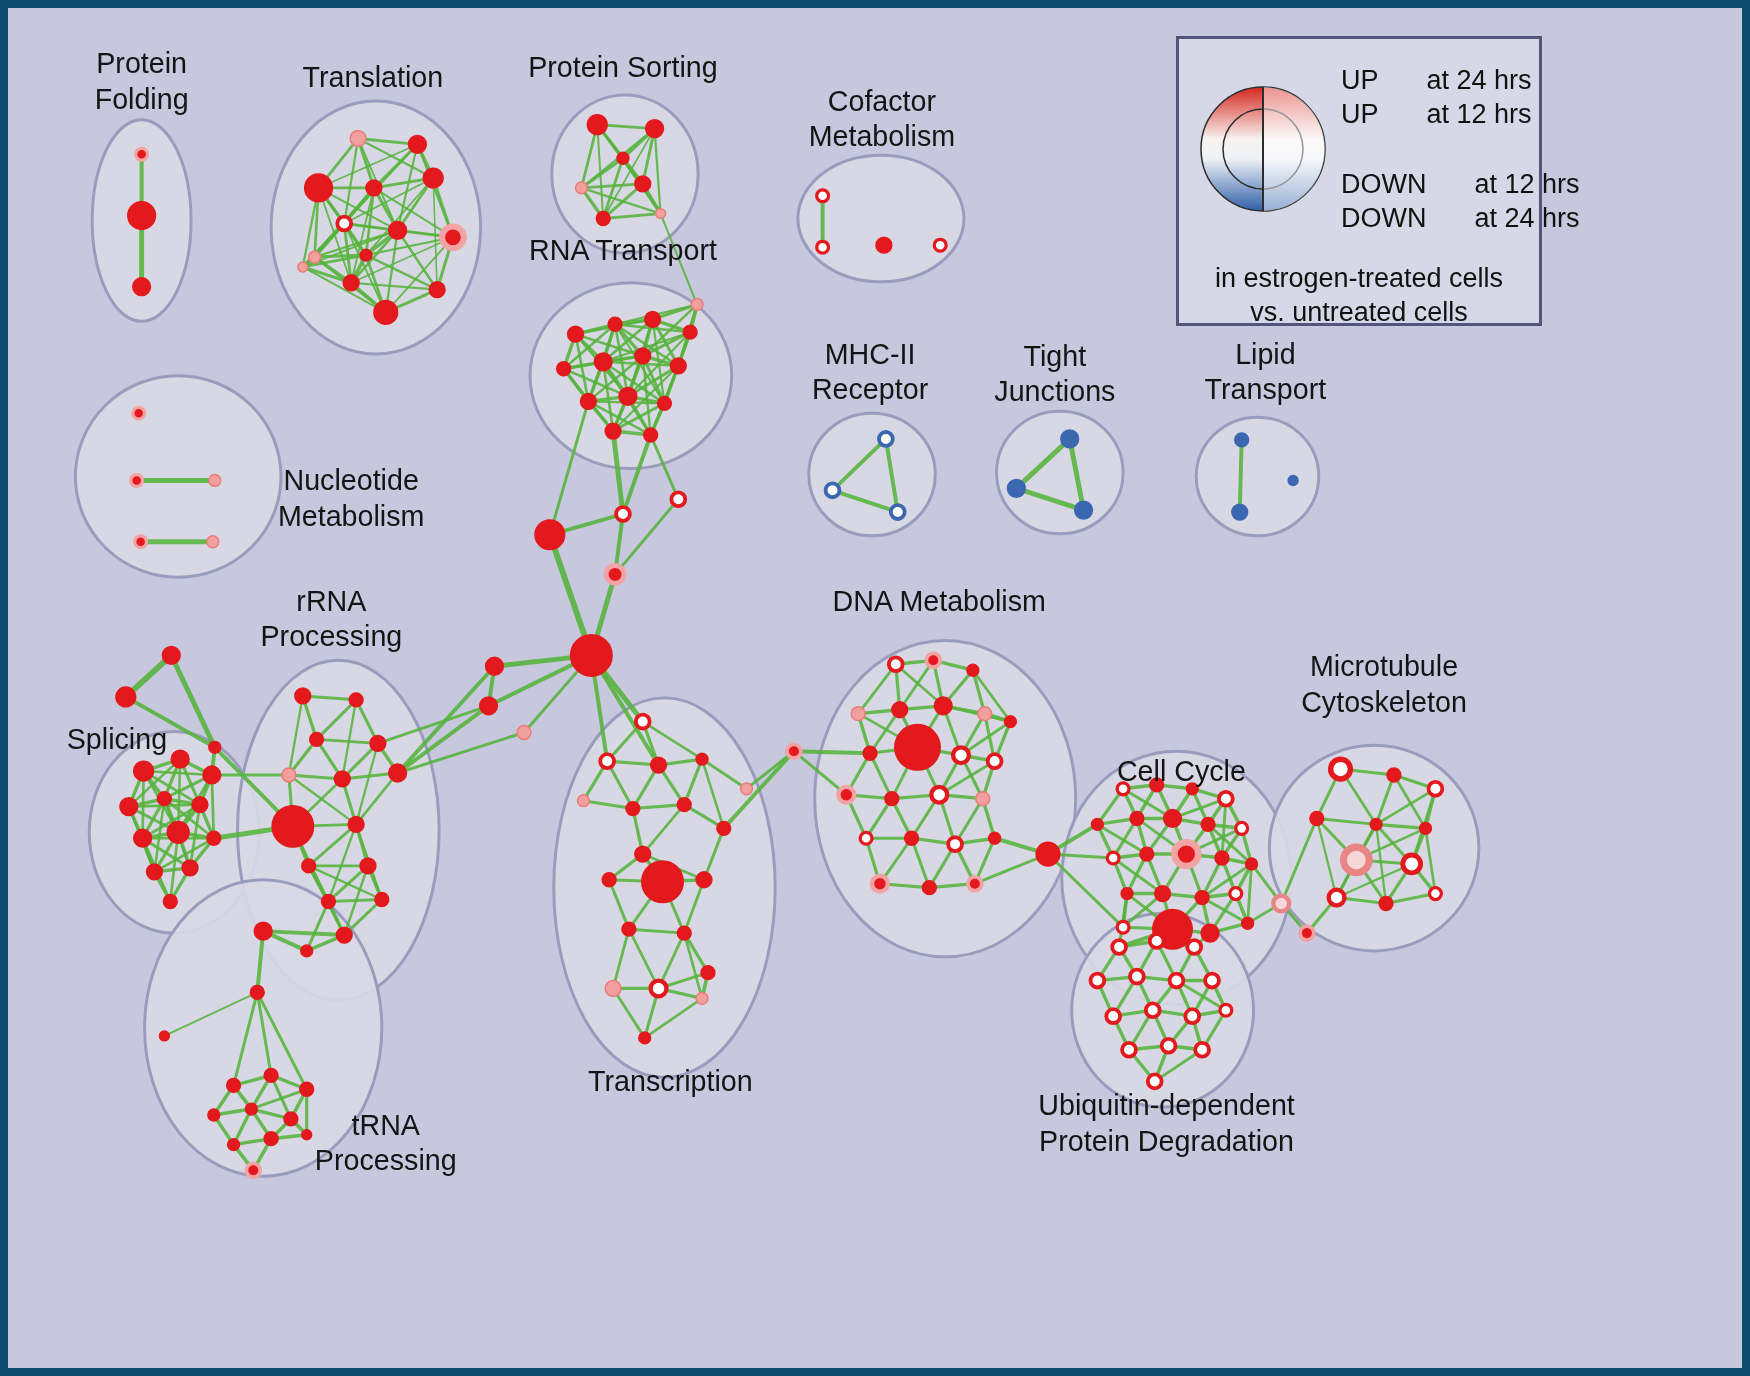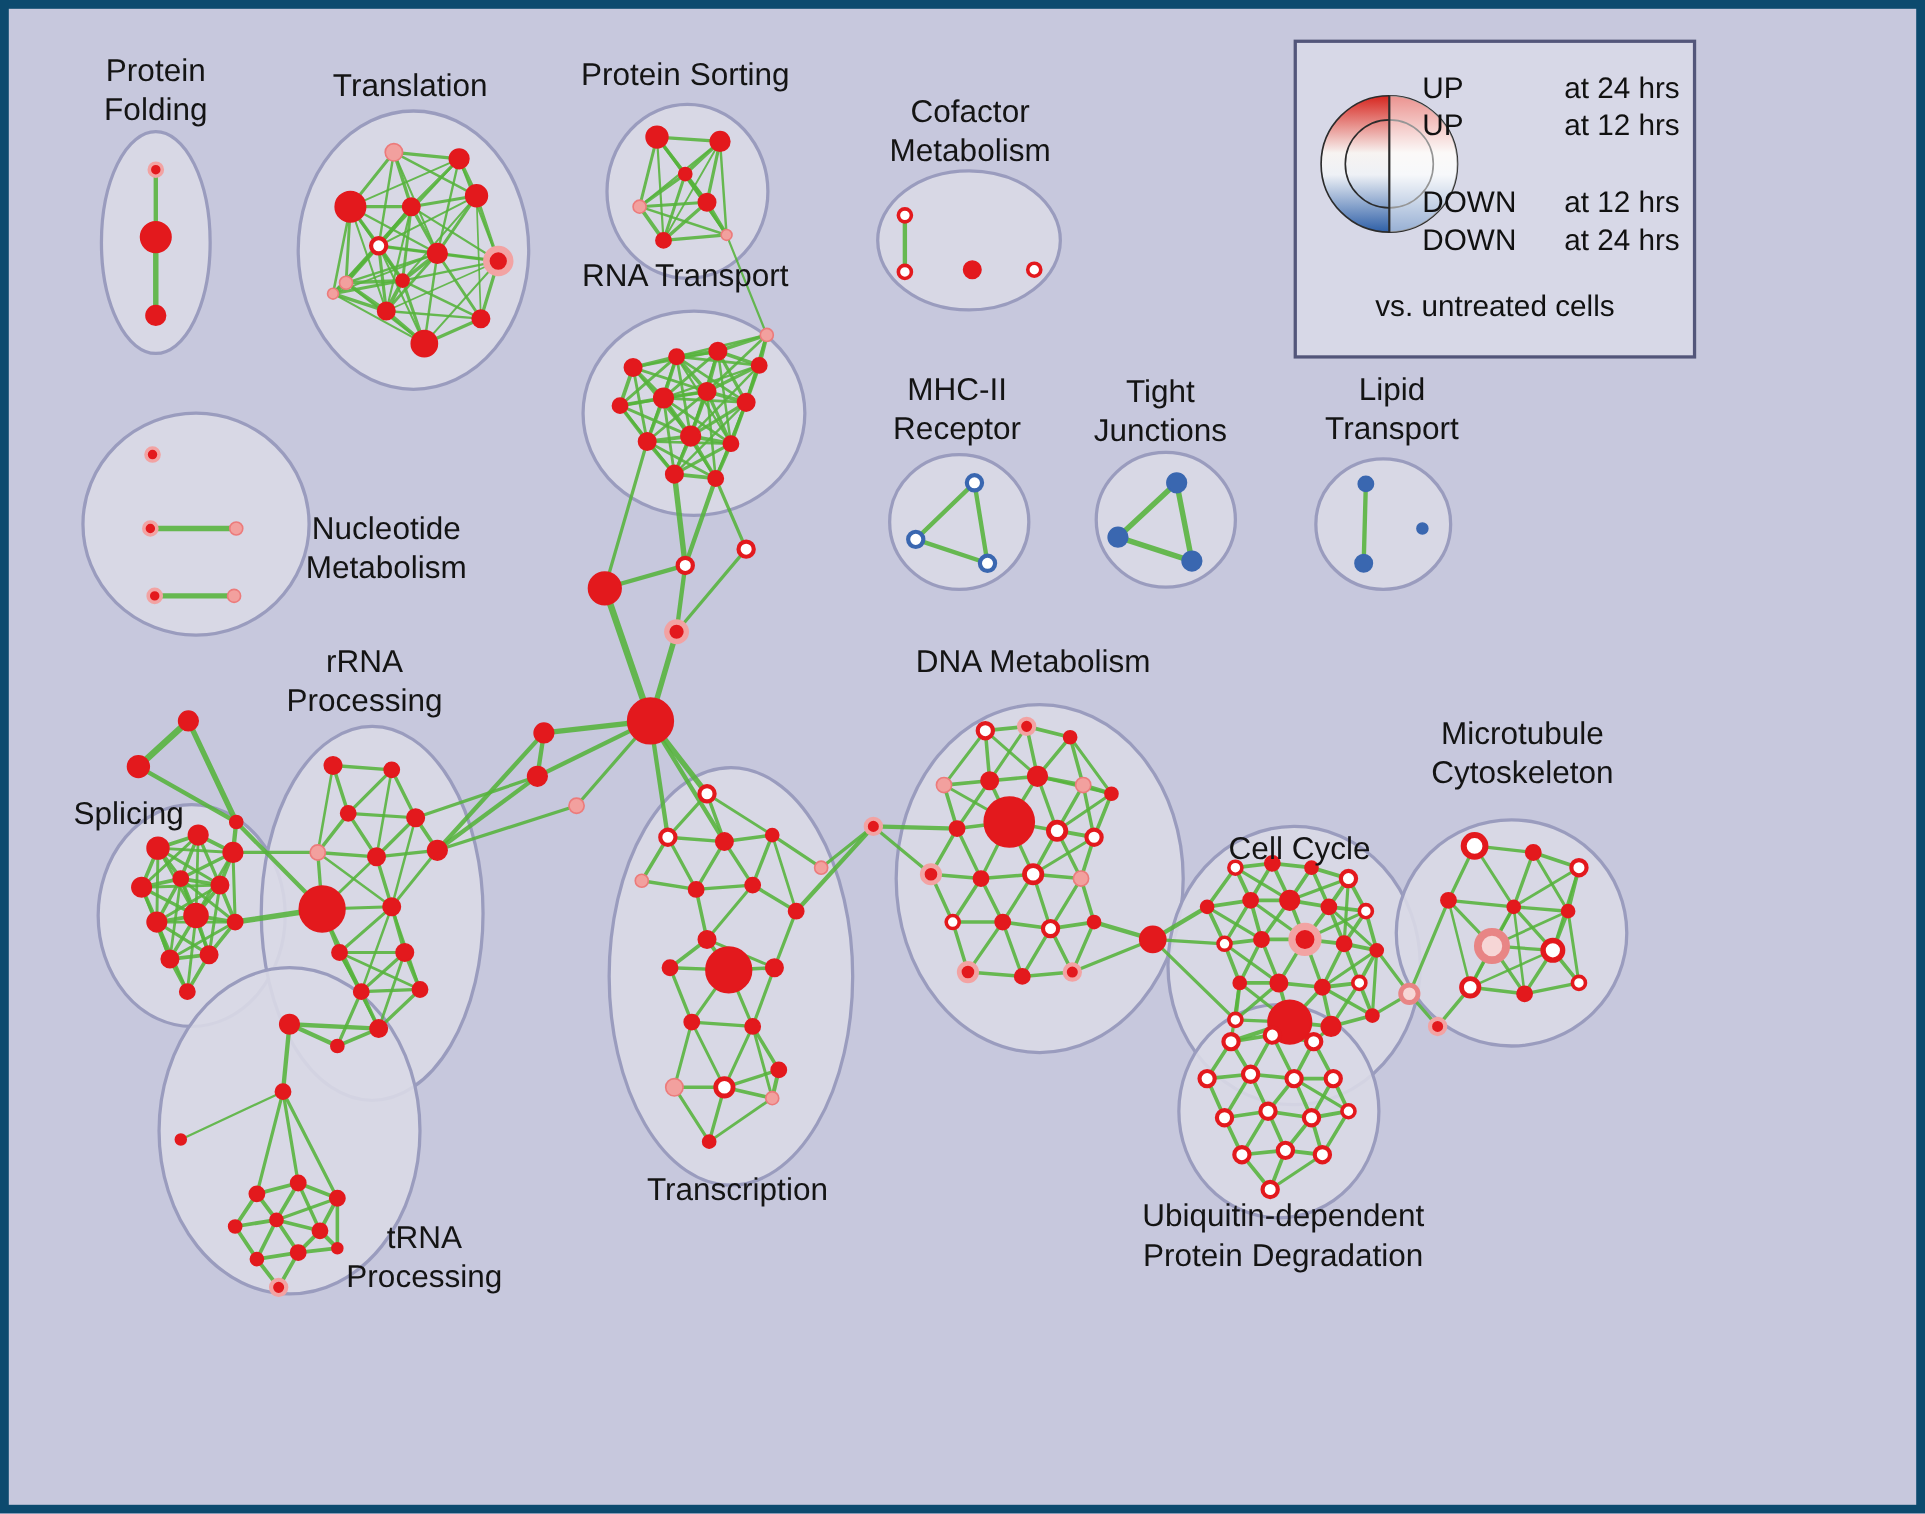--- a/index.html
+++ b/index.html
@@ -3,21 +3,21 @@
 <meta charset="utf-8">
 <style>
   html,body{margin:0;padding:0;background:#b9bad2;}
   .stage{position:relative;width:1750px;height:1376px;background:#c7c8dd;border:8px solid #0c4a6e;box-sizing:border-box;overflow:hidden;font-family:"Liberation Sans",sans-serif;}
   #net{position:absolute;left:0;top:0;width:100%;height:100%;}
   .cluster{fill:#d9d9e6;stroke:#9a9cbe;stroke-width:3;fill-opacity:0.9;}
   .clabel{font-family:"Liberation Sans",sans-serif;font-size:29px;fill:#141414;}
   .legend{position:absolute;left:1168px;top:28px;width:366px;height:290px;background:#d7d8e7;border:3px solid #53567a;box-sizing:border-box;z-index:5;}
   .legend-rings{position:absolute;left:16px;top:42px;width:136px;height:136px;}
   .legend-row{position:absolute;left:114px;width:234px;display:flex;justify-content:space-between;font-size:27px;color:#111;}
-  .legend-row span{white-space:nowrap;}
+  .legend-row span{white-space:nowrap;margin-left:48px;}
   .legend-note{position:absolute;top:222px;left:0;width:100%;text-align:center;font-size:27px;line-height:34px;color:#111;}
 </style>
 </head>
 <body>
 
 <div class="stage">
 
   <svg id="net" viewBox="0 0 1750 1376">
       <ellipse cx="133" cy="215" rx="50" ry="102" class="cluster"></ellipse>
       <ellipse cx="370" cy="222" rx="106" ry="128" class="cluster"></ellipse>
@@ -830,17 +830,18 @@
     <div class="legend-row" style="top:130px">
       <span>DOWN</span>
       <span>at 12 hrs</span>
     </div>
     <div class="legend-row" style="top:164px">
       <span>DOWN</span>
       <span>at 24 hrs</span>
     </div>
 
     <div class="legend-note">
+      <div>in estrogen-treated cells</div>
       <div>vs. untreated cells</div>
     </div>
   </div>
 
 </div>
 
 </body></html>

